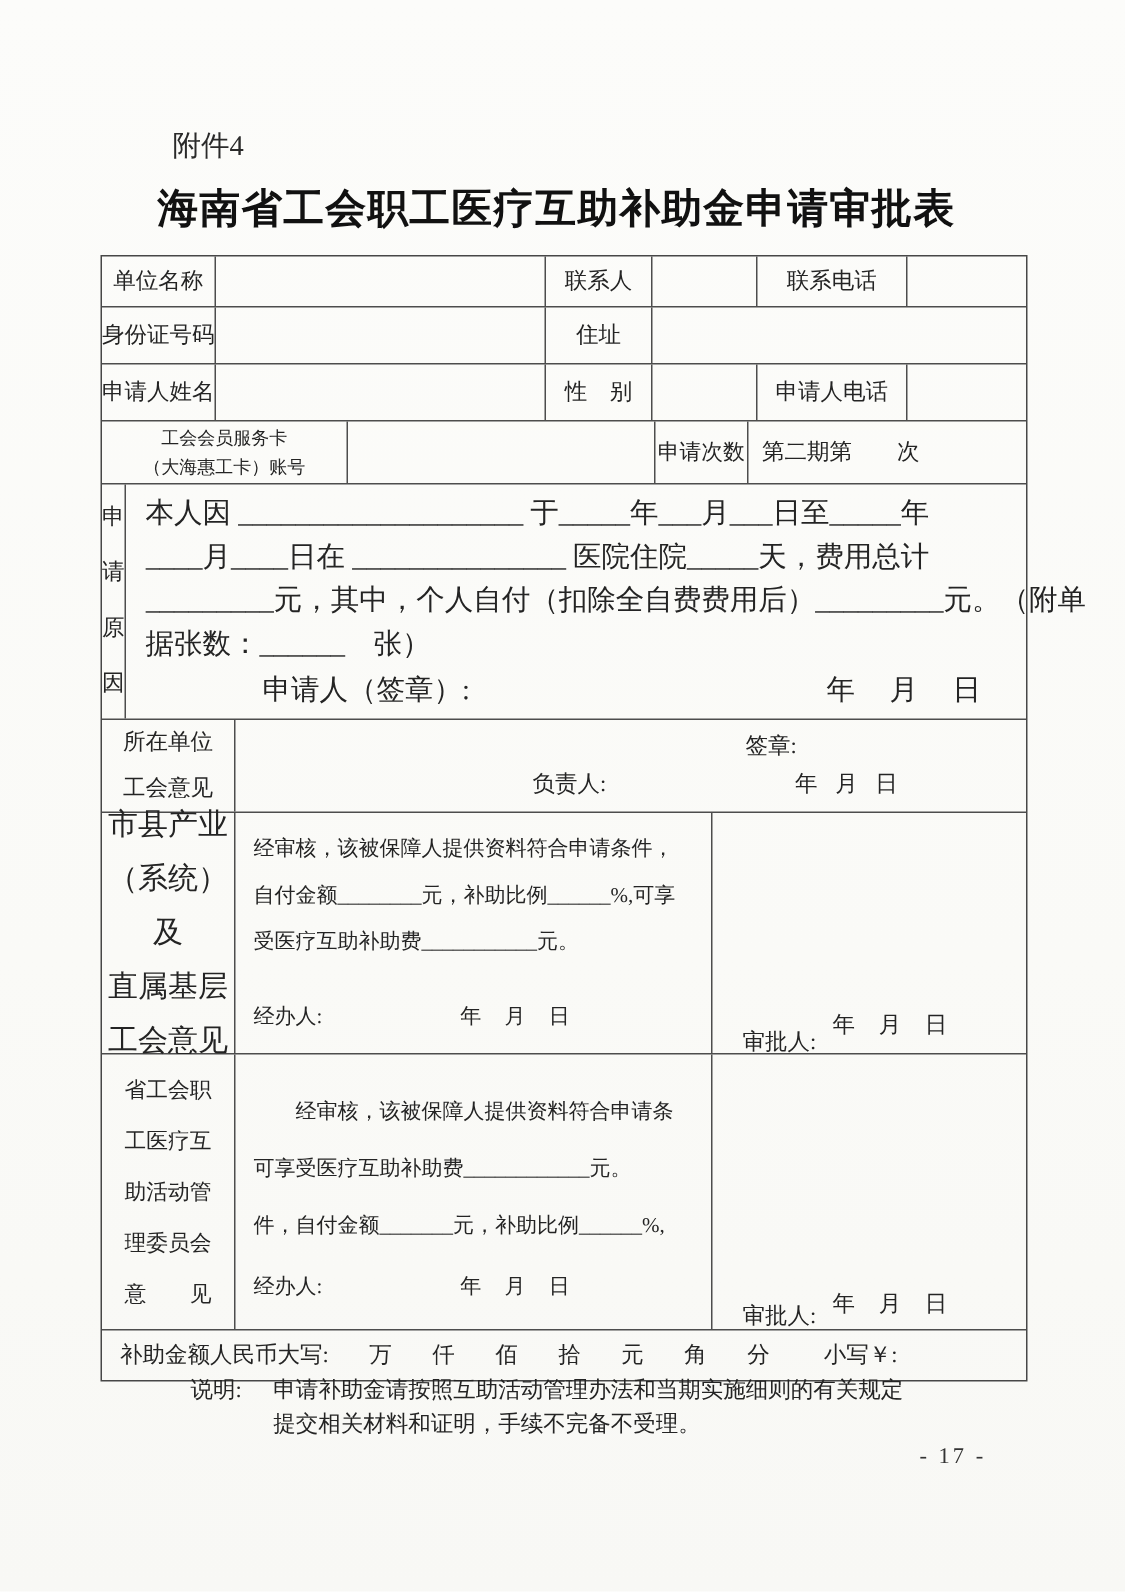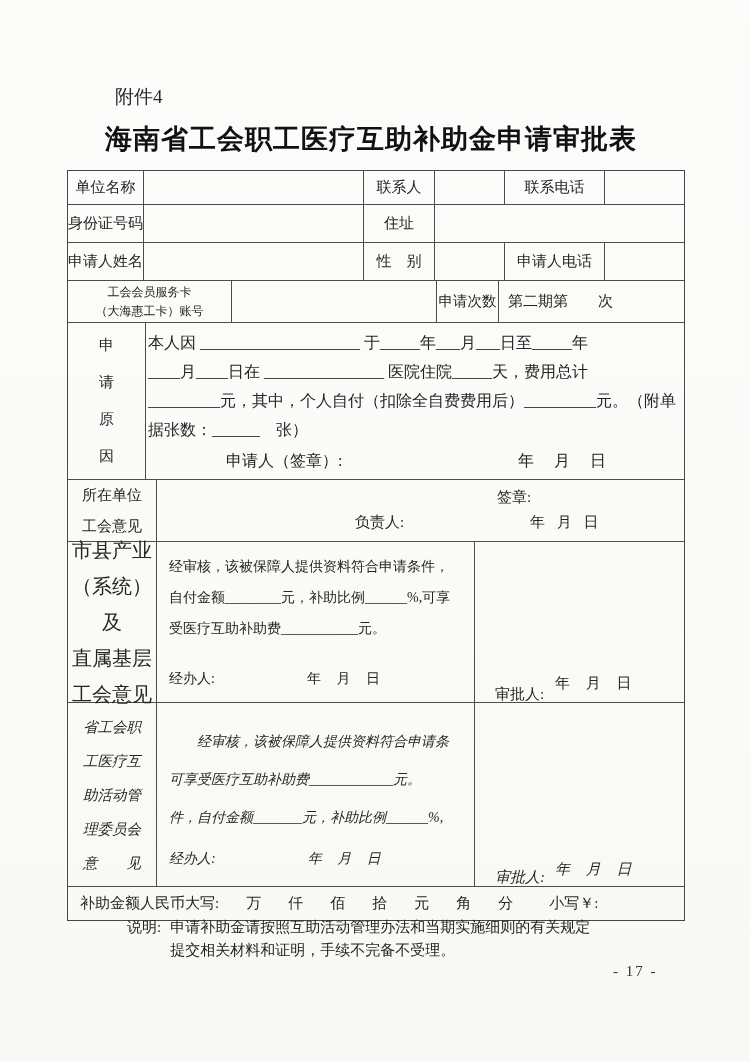--- a/index.html
+++ b/index.html
@@ -16,23 +16,23 @@
   .formtable{position:absolute;left:67px;top:170px;width:618px;border:1px solid #474747;box-sizing:border-box;background:transparent;}
   .tr{display:flex;border-top:1px solid #4d4d4d;}
   .tr:first-child{border-top:none;}
   .td{box-sizing:border-box;border-left:1px solid #4d4d4d;position:relative;font-size:15px;color:#242424;}
   .td:first-child{border-left:none;}
   .lab{display:flex;align-items:center;justify-content:center;text-align:center;}
   .pre{white-space:pre-line;}
   .vlabel{display:flex;align-items:center;justify-content:center;text-align:center;white-space:pre-line;}
   
   .h33{height:33px;}.h37{height:37px;}.h41{height:41px;}.h156{height:156px;}
-  .h61{height:61px;}.h160{height:160px;}.h183{height:183px;font-style:italic;}
-  
-  .reason-body{padding:5px 8px 3px 2px;display:flex;flex-direction:column;font-size:16px;line-height:30px;}
+  .h61{height:61px;}.h160{height:160px;}.h183{height:183px;}
+  
+  .reason-body{padding:5px 8px 3px 13px;display:flex;flex-direction:column;font-size:19px;line-height:30px;}
   .reason-line{white-space:nowrap;overflow:hidden;}
   .sign-row{display:flex;margin-top:2px;}
   .sign-label{margin-left:78px;}
   .sign-date{margin-left:auto;margin-right:68px;letter-spacing:2px;}
   
   .uu-body{position:relative;}
   .uu-seal{position:absolute;left:340px;top:8px;}
   .uu-head{position:absolute;left:198px;bottom:9px;}
   .uu-date{position:absolute;left:373px;bottom:9px;letter-spacing:4px;}
   
@@ -49,21 +49,21 @@
   .appr8 .appr-label{top:120px;}
   .appr8 .appr-date{top:157px;}
   
   .amount-row{display:flex;align-items:center;padding-left:12px;font-size:15px;width:100%;}
   .amount-digit{margin-left:27px;}
   .amount-digit:first-of-type{margin-left:34px;}
   .amount-small{margin-left:36px;}
   
   .note{position:absolute;left:127px;top:916px;display:flex;font-size:15px;line-height:23px;color:#242424;}
   .note-label{flex:none;margin-right:9px;}
-  .note-text{white-space:pre-line;}
+  .note-text{white-space:pre-line;margin-left:12px;}
   
   .pageno{position:absolute;left:613px;top:963px;font-size:15px;letter-spacing:2px;color:#333;
     font-family:"Liberation Serif","DejaVu Serif",serif;}
 </style>
 </head>
 <body>
 
 <div class="sheet">
 
   <div class="attachment">附件4</div>

